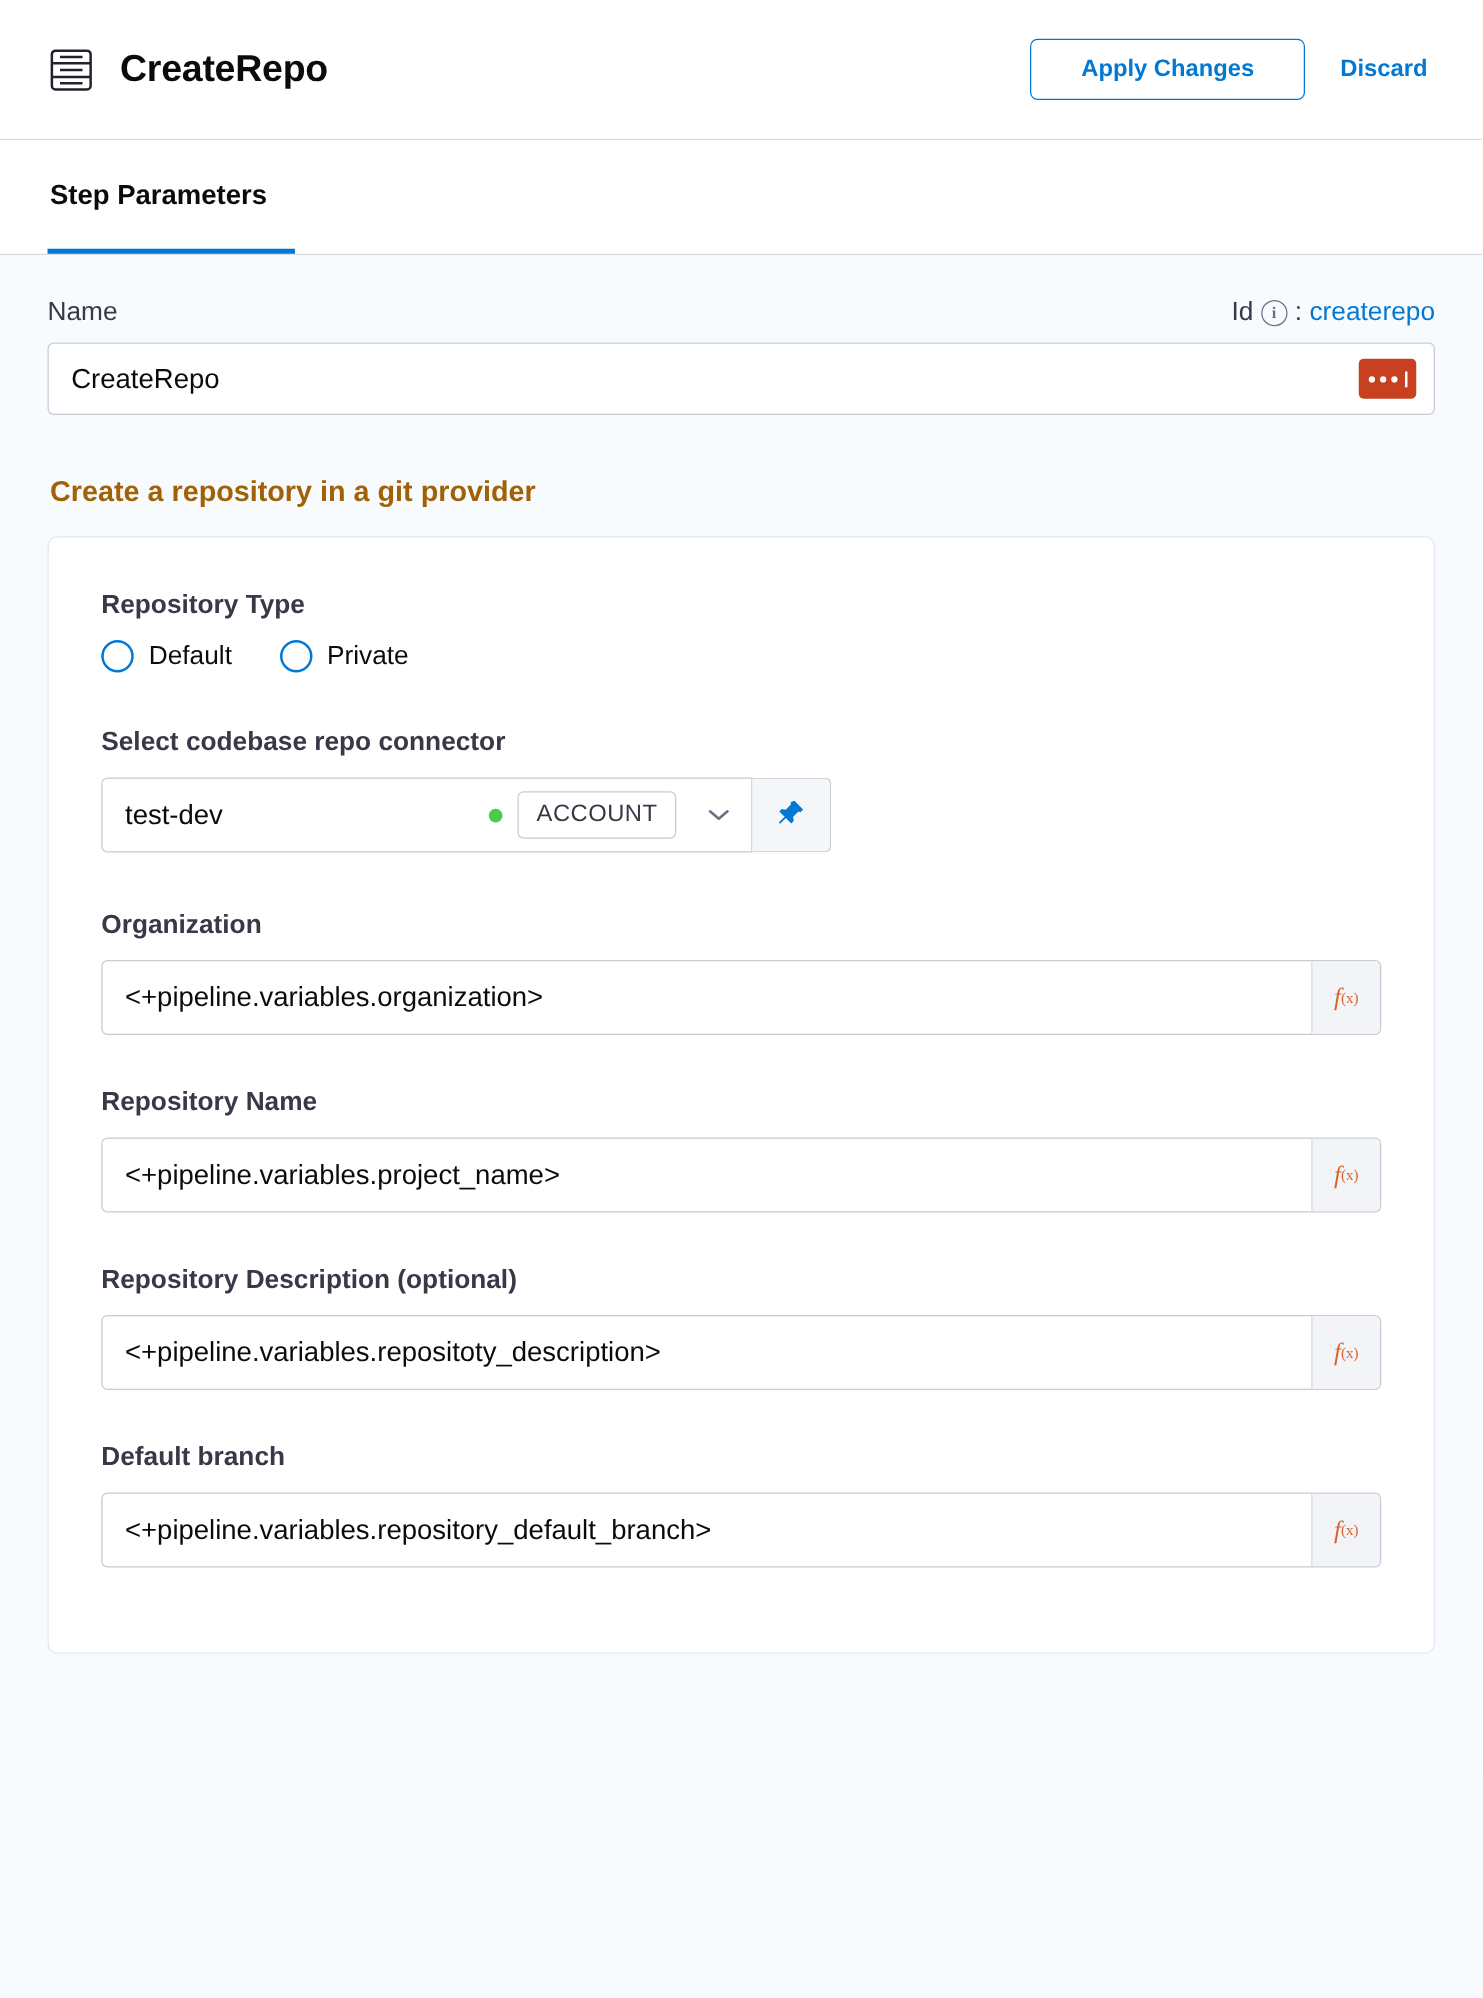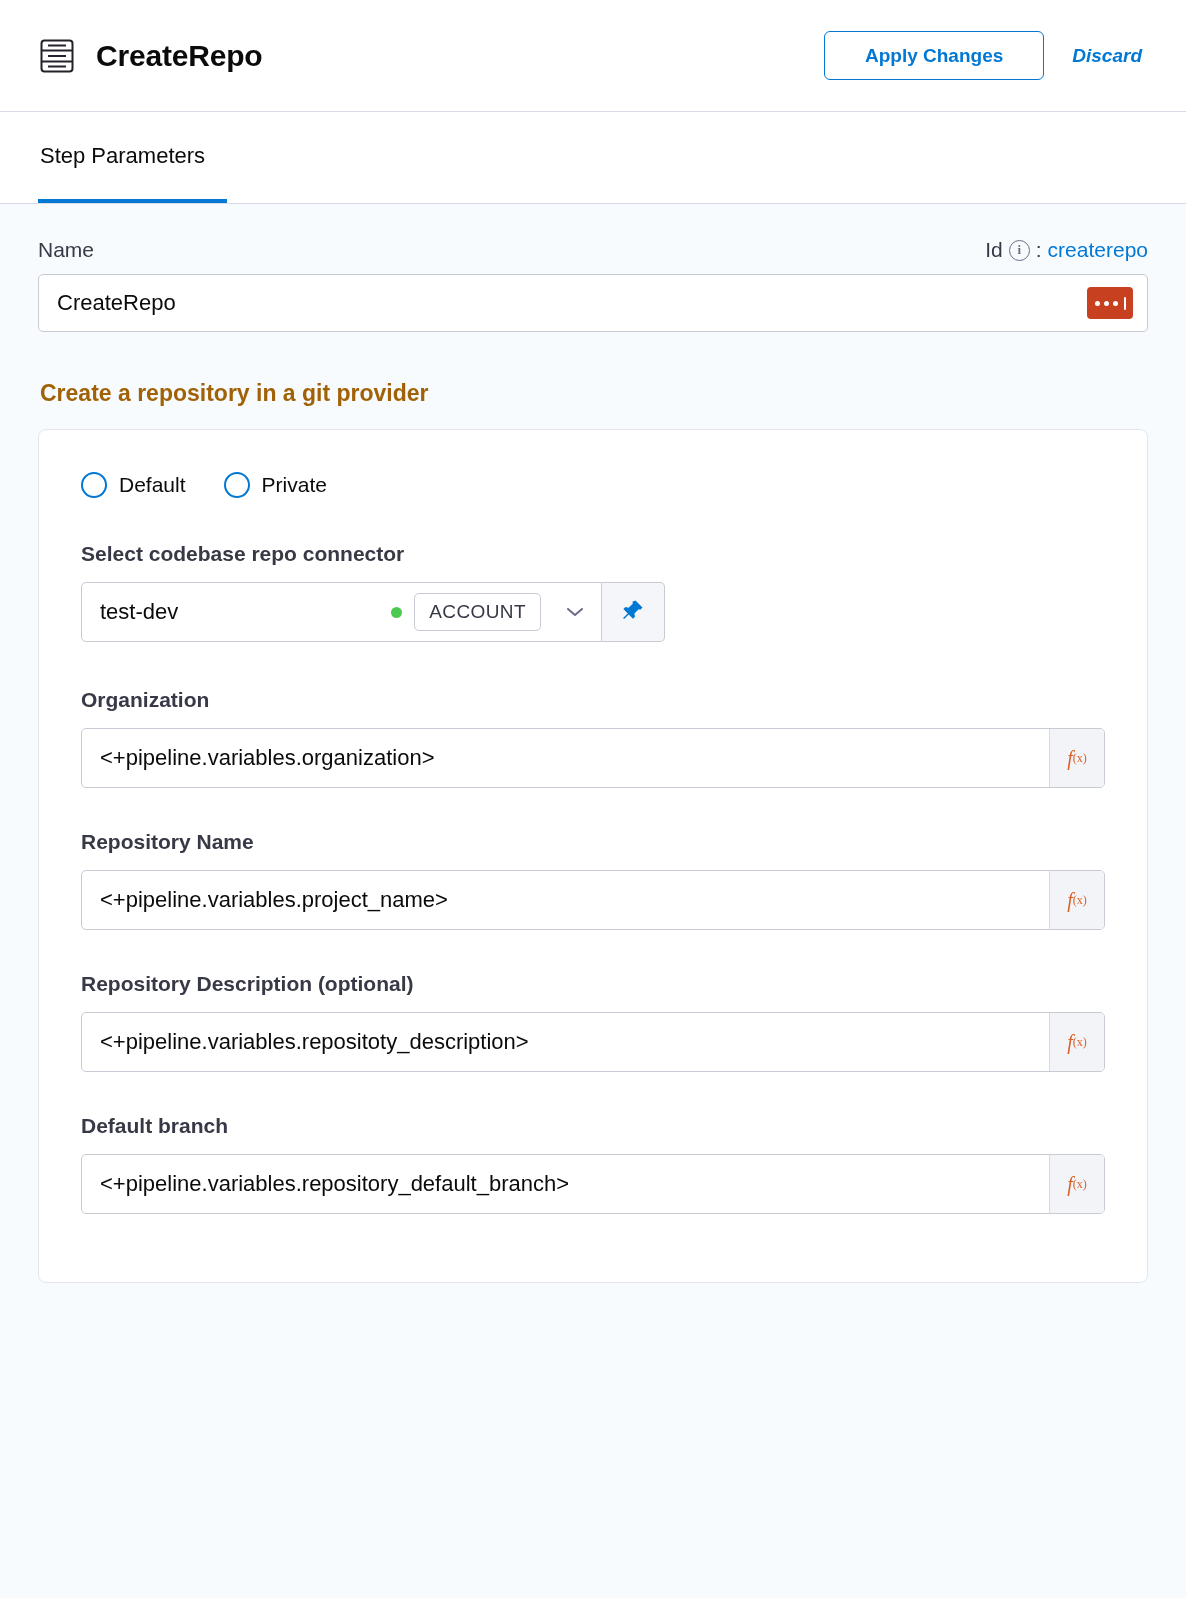--- a/index.html
+++ b/index.html
@@ -70,21 +70,20 @@
   }
   .btn-link {
     color: #0278d5;
     background: transparent;
     border: none;
     font-size: 19px;
     font-weight: bold;
     cursor: pointer;
     padding: 8px 6px;
     font-family: "Liberation Sans", sans-serif;
-    font-style: italic;
   }
 
   
   .tabbar {
     height: 92px;
     min-height: 92px;
     border-bottom: 1px solid #d9dae5;
     display: flex;
     align-items: center;
     padding: 0 38px 0 38px;
@@ -104,21 +103,21 @@
     font-size: 22px;
     color: #4f5162;
     padding: 0 22px;
     cursor: pointer;
     position: relative;
     box-sizing: border-box;
   }
   .tab:first-child { padding-left: 2px; }
   .tab.active {
     color: #0b0b0d;
-    font-weight: normal;
+    font-weight: bold;
     border-bottom: 4px solid #0278d5;
   }
   .save-template {
     margin-left: auto;
     display: flex;
     align-items: center;
     gap: 10px;
     border: 1px solid #0278d5;
     color: #0278d5;
     border-radius: 6px;
@@ -410,20 +409,21 @@
           <i></i>
           <i></i>
           <span class="bar"></span>
       </span>
     </div>
 
     <div class="section-title">Create a repository in a git provider</div>
 
     <div class="card">
 
+      <div class="field-label">Repository Type</div>
       <div class="radio-row">
         <label class="radio-item">
           <span class="radio-circle"></span>
           <span class="radio-label">Default</span>
         </label>
         <label class="radio-item">
           <span class="radio-circle"></span>
           <span class="radio-label">Private</span>
         </label>
       </div>

